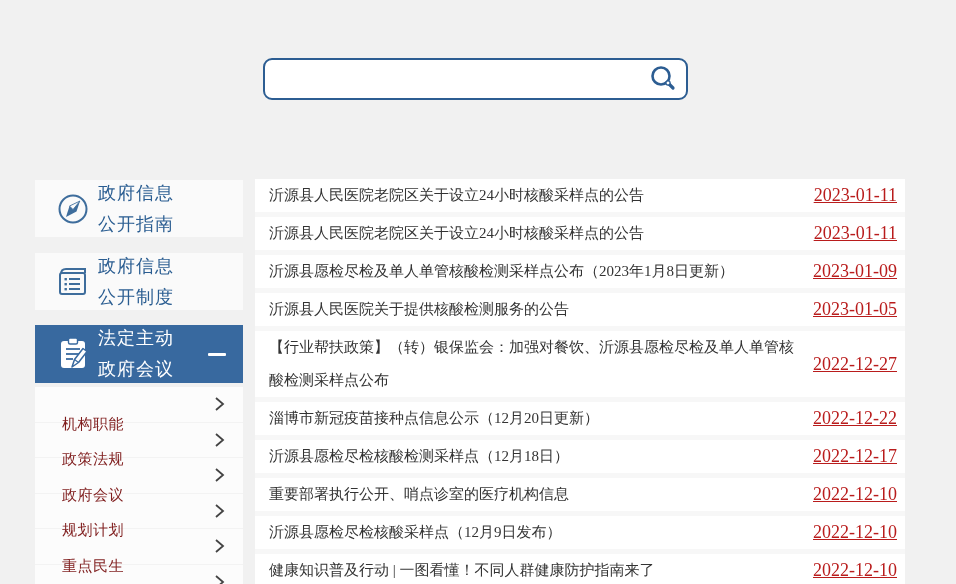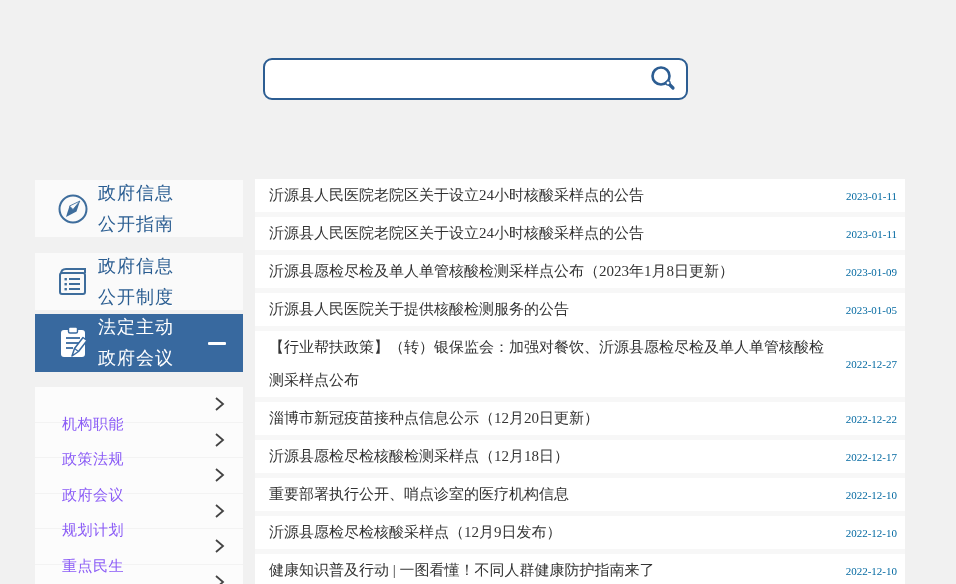--- a/index.html
+++ b/index.html
@@ -22,49 +22,49 @@
     width:46px;height:100%;display:flex;align-items:center;justify-content:center;
     background:none;border:none;cursor:pointer;padding:0;
   }
   
   .side-card{
     position:absolute;left:35px;width:208px;height:57px;background:#fafafa;
     display:flex;align-items:center;cursor:pointer;
   }
   .side-card.c1{top:180px;}
   .side-card.c2{top:253px;}
-  .side-card.active{top:314px;height:58px;background:#38699f;}
+  .side-card.active{top:325px;height:58px;background:#38699f;}
   .side-icon{width:50px;margin-left:13px;display:flex;justify-content:center;align-items:center;flex:0 0 auto;}
   .side-label{font-size:18px;line-height:31px;color:#2a5d91;letter-spacing:1px;}
   .side-card.active .side-label{color:#ffffff;}
   .collapse-minus{
     margin-left:auto;margin-right:17px;width:18px;height:3px;background:#ffffff;border-radius:1px;
   }
   .submenu{
     position:absolute;left:35px;top:387px;width:208px;background:#fcfcfc;box-sizing:border-box;
   }
   .submenu-item{
     display:flex;align-items:center;height:35.5px;box-sizing:border-box;
     padding:0 18px 0 27px;border-bottom:1px solid #f3f3f3;cursor:pointer;background:#fcfcfc;
   }
-  .submenu-label{font-size:15px;color:#8b5cf6;letter-spacing:0.5px;margin-top:40px;}
+  .submenu-label{font-size:15px;color:#7f1d1d;letter-spacing:0.5px;margin-top:40px;}
   .submenu-arrow{margin-left:auto;display:flex;align-items:center;}
   
   .news{
     position:absolute;left:255px;top:179px;width:650px;background:#ffffff;
   }
   .news-row{
     display:flex;align-items:center;background:#ffffff;
     padding:0 8px 0 14px;border-bottom:5px solid #f7f7f7;cursor:pointer;
   }
   .news-title{
     flex:1;font-size:15px;color:#333333;line-height:33px;padding-right:18px;
   }
   .news-date{
-    color:#0369a1;font-size:11px;white-space:nowrap;flex:0 0 auto;
+    color:#b91c1c;font-size:18px;white-space:nowrap;flex:0 0 auto;text-decoration:underline;
   }
 </style>
 </head>
 <body>
 
 <div class="search-wrap">
   <input class="search-input" type="text" placeholder="" style="">
   <button class="search-btn">
     <span style="display:flex;">
       <svg width="30" height="30" viewBox="0 0 30 30">

